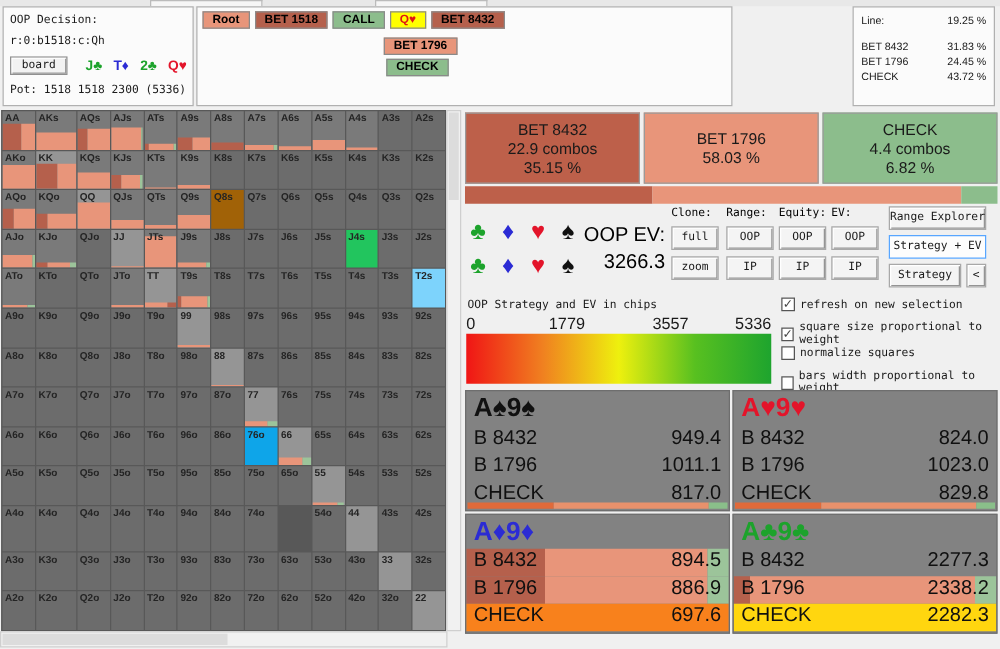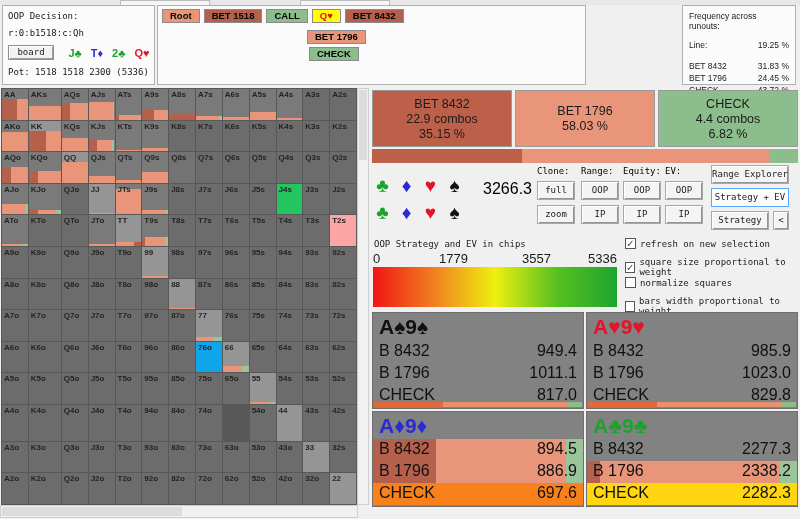--- a/index.html
+++ b/index.html
@@ -122,21 +122,20 @@
       <span class="tab" style="background: rgb(181, 96, 76); color: rgb(0, 0, 0);">BET 1518</span>
       <span class="tab" style="background: rgb(140, 189, 140); color: rgb(0, 0, 0);">CALL</span>
       <span class="tab" style="background: rgb(255, 255, 0); color: rgb(224, 20, 20);">Q♥</span>
       <span class="tab" style="background: rgb(181, 96, 76); color: rgb(0, 0, 0);">BET 8432</span>
     </div>
   <div class="tab2"><span class="tab" style="background: rgb(232, 149, 122); color: rgb(0, 0, 0);">BET 1796</span></div>
   <div class="tab3"><span class="tab" style="background: rgb(140, 189, 140); color: rgb(0, 0, 0);">CHECK</span></div>
 </div>
 
 <div id="freq" class="panel">
-  <div class="t">Frequency across runouts:</div>
   <div class="frow gap">
     <span>Line:</span>
     <span>19.25 %</span>
   </div>
   <div>
       <div class="frow">
         <span>BET 8432</span>
         <span>31.83 %</span>
       </div>
       <div class="frow">
@@ -321,21 +320,21 @@
       <div class="bar" style="height: 9%;">
         <div class="seg" style="width: 100%; background: rgb(232, 149, 122);"></div>
       </div>
     </div>
     <div class="cell" style="background: rgb(122, 122, 122);">
       <span class="lbl">Q9s</span>
       <div class="bar" style="height: 34%;">
         <div class="seg" style="width: 100%; background: rgb(232, 149, 122);"></div>
       </div>
     </div>
-    <div class="cell" style="background: #737373;">
+    <div class="cell" style="background: #a16207;">
       <span class="lbl">Q8s</span>
     </div>
     <div class="cell" style="background: rgb(108, 108, 108);">
       <span class="lbl">Q7s</span>
     </div>
     <div class="cell" style="background: rgb(108, 108, 108);">
       <span class="lbl">Q6s</span>
     </div>
     <div class="cell" style="background: rgb(108, 108, 108);">
       <span class="lbl">Q5s</span>
@@ -452,21 +451,21 @@
     </div>
     <div class="cell" style="background: rgb(108, 108, 108);">
       <span class="lbl">T5s</span>
     </div>
     <div class="cell" style="background: rgb(108, 108, 108);">
       <span class="lbl">T4s</span>
     </div>
     <div class="cell" style="background: rgb(108, 108, 108);">
       <span class="lbl">T3s</span>
     </div>
-    <div class="cell" style="background: #fca5a5;">
+    <div class="cell" style="background: #7dd3fc;">
       <span class="lbl">T2s</span>
     </div>
     <div class="cell" style="background: rgb(108, 108, 108);">
       <span class="lbl">A9o</span>
     </div>
     <div class="cell" style="background: rgb(108, 108, 108);">
       <span class="lbl">K9o</span>
     </div>
     <div class="cell" style="background: rgb(108, 108, 108);">
       <span class="lbl">Q9o</span>
@@ -829,20 +828,21 @@
     <span style="color: rgb(17, 17, 17);">♠</span>
   </div>
 <div class="suitrow" style="top:203px">
     <span style="color: rgb(28, 163, 43);">♣</span>
     <span style="color: rgb(43, 43, 212);">♦</span>
     <span style="color: rgb(227, 20, 42);">♥</span>
     <span style="color: rgb(17, 17, 17);">♠</span>
   </div>
 
 <div id="oop-ev">
+  <div>OOP EV:</div>
   <div>3266.3</div>
 </div>
 
 <div id="controls">
     <div class="ctl-h" style="left: 537px; top: 166px;">Clone:</div>
     <div class="ctl-b" style="left: 537px; top: 181px;">full</div>
     <div class="ctl-b" style="left: 537px; top: 205px;">zoom</div>
     <div class="ctl-h" style="left: 581px; top: 166px;">Range:</div>
     <div class="ctl-b" style="left: 581px; top: 181px;">OOP</div>
     <div class="ctl-b" style="left: 581px; top: 205px;">IP</div>
@@ -908,21 +908,21 @@
         <div class="seg" style="width: 33%; background: rgb(224, 106, 58);"></div>
         <div class="seg" style="width: 60%; background: rgb(232, 145, 108);"></div>
         <div class="seg" style="width: 7%; background: rgb(138, 191, 138);"></div>
       </div>
     </div>
     <div class="combo">
       <div class="hand" style="color: rgb(227, 20, 42);">A♥9♥</div>
       <div class="rows">
         <div class="crow">
           <span class="lab">B 8432</span>
-          <span class="val">985.9</span>
+          <span class="val">824.0</span>
         </div>
         <div class="crow">
           <span class="lab">B 1796</span>
           <span class="val">1023.0</span>
         </div>
         <div class="crow">
           <span class="lab">CHECK</span>
           <span class="val">829.8</span>
         </div>
       </div>

